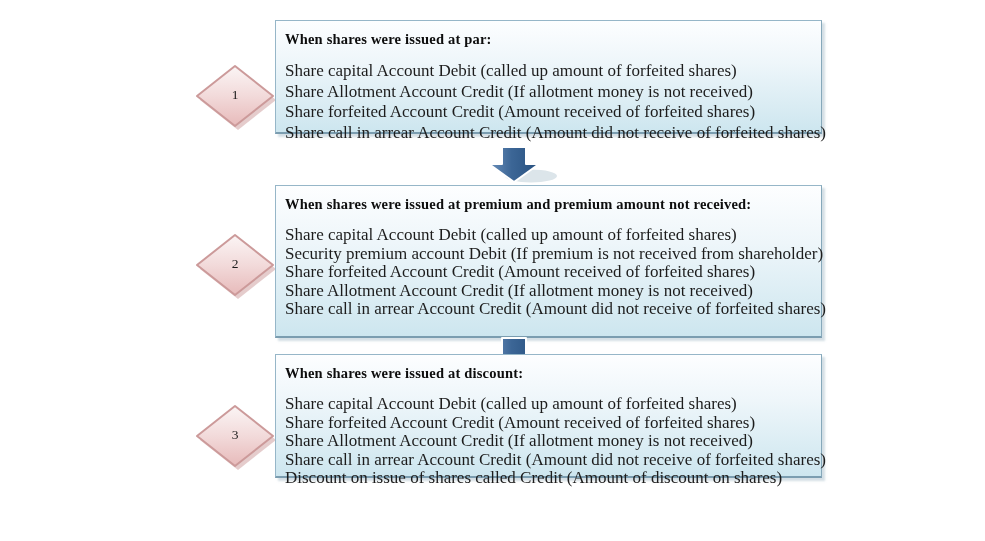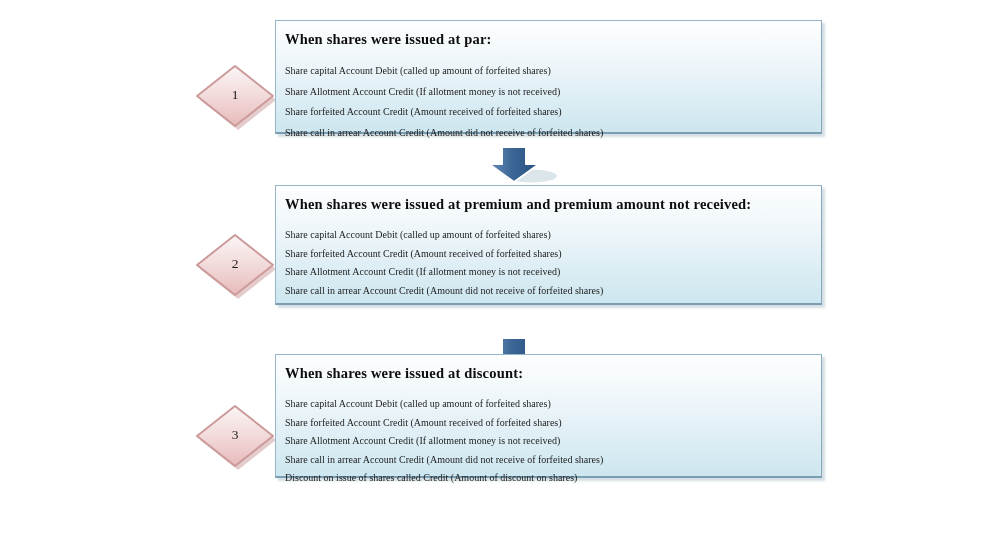--- a/index.html
+++ b/index.html
@@ -18,32 +18,32 @@
     left: 275px;
     width: 547px;
     border: 1px solid #96b6c8;
     border-right: 1px solid #86a8ba;
     border-bottom: 2px solid #7b9db0;
     background: linear-gradient(to bottom, #fdfeff 0%, #eef6fa 38%, #cde6ef 100%);
     box-shadow: 3px 3px 2px rgba(176,196,207,0.55);
     padding: 9px 10px 6px 9px;
   }
   .box-1 { top: 20px;  height: 114px; }
-  .box-2 { top: 185px; height: 120px; }
+  .box-2 { top: 185px; height: 153px; }
   .box-3 { top: 354px; height: 124px; }
   .step-title {
     font-weight: bold;
     font-size: 14.5px;
     line-height: 18px;
     letter-spacing: 0.2px;
     margin-bottom: 13px;
     color: #0d0d0d;
   }
   .entry-line {
-    font-size: 10px;
+    font-size: 17px;
     color: #1c1c1c;
     white-space: nowrap;
   }
   .lines-1 .entry-line { line-height: 20.5px; }
   .lines-2 .entry-line { line-height: 18.6px; }
   .lines-3 .entry-line { line-height: 18.6px; }
   .diamond-wrap {
     position: absolute;
     left: 194px;
     width: 82px;
@@ -122,20 +122,21 @@
       <polygon points="44,6 82,36 44,66 6,36" fill="#cfa2a2" opacity="0.55"></polygon>
       <polygon points="41,2 79,32 41,62 3,32" fill="url(#pinkGrad)" stroke="#cc9a9a" stroke-width="2" stroke-linejoin="round"></polygon>
     </svg>
     <span class="diamond-num">2</span>
   </div>
 
   <div class="step-box box-2">
     <div class="step-title">When shares were issued at premium and premium amount not received:</div>
     <div class="lines-2">
       <div class="entry-line">Share capital Account Debit (called up amount of forfeited shares)</div>
+      <div class="entry-line">Security premium account Debit (If premium is not received from shareholder)</div>
       <div class="entry-line">Share forfeited Account Credit (Amount received of forfeited shares)</div>
       <div class="entry-line">Share Allotment Account Credit (If allotment money is not received)</div>
       <div class="entry-line">Share call in arrear Account Credit (Amount did not receive of forfeited shares)</div>
     </div>
   </div>
 
   <div class="arrow-wrap a-2">
     <svg width="80" height="40" viewBox="0 0 80 40">
       <ellipse cx="54" cy="31" rx="26" ry="6.5" fill="#dce5ea"></ellipse>
       <polygon points="25,2 49,2 49,19 62,19 37,37 12,19 25,19" fill="url(#arrowGrad)" stroke="#ffffff" stroke-width="2" stroke-linejoin="round"></polygon>

